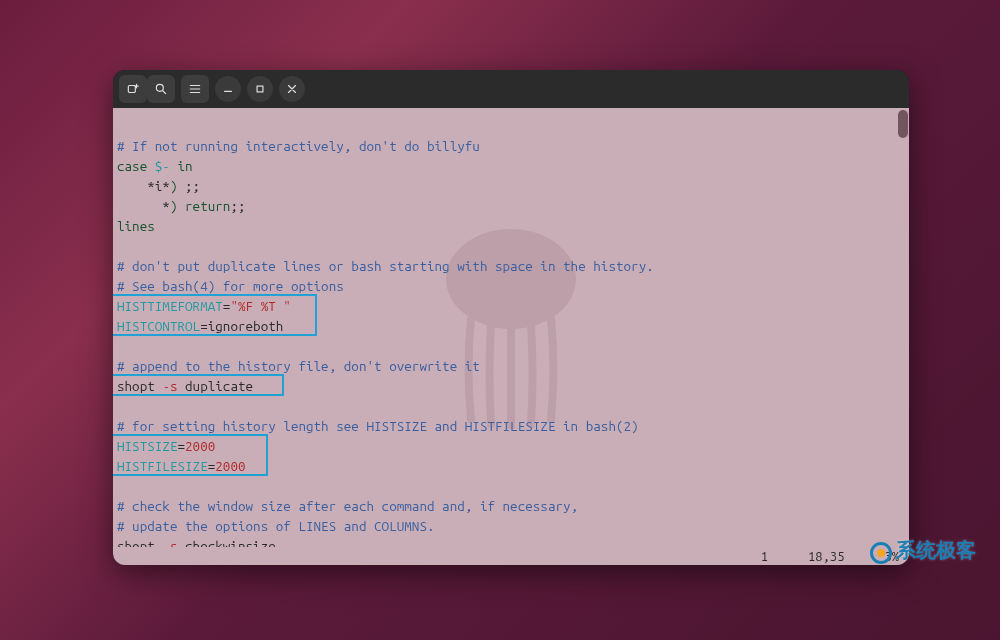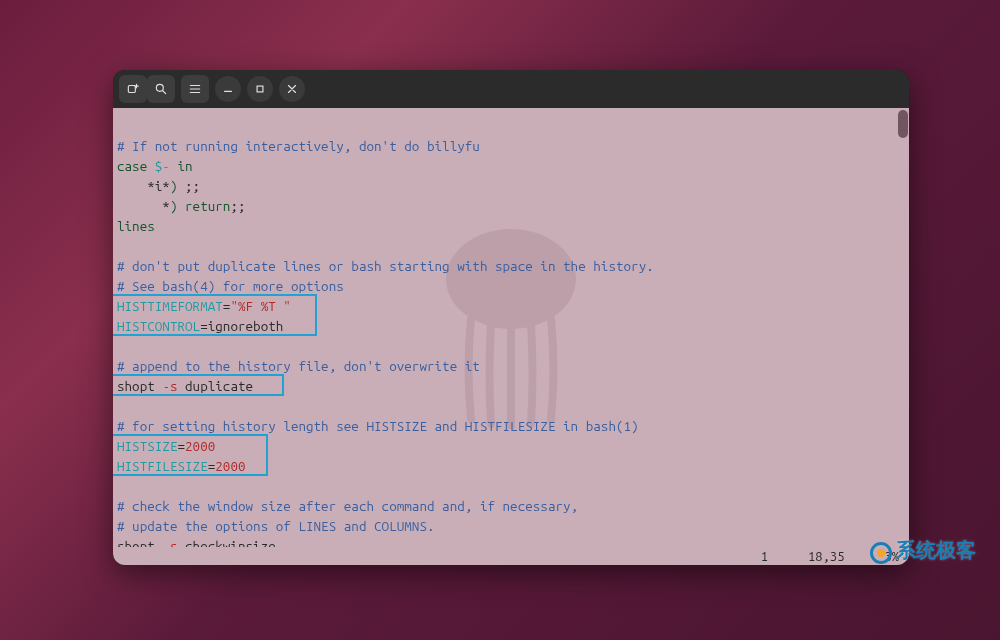--- a/index.html
+++ b/index.html
@@ -180,21 +180,21 @@
 <span class="keyword">lines</span>
 
 <span class="comment"># don't put duplicate lines or bash starting with space in the history.</span>
 <span class="comment"># See bash(4) for more options</span>
 <span class="var">HISTTIMEFORMAT</span><span>=</span><span class="str">"%F %T "</span>
 <span class="var">HISTCONTROL</span><span>=</span><span>ignoreboth</span>
 
 <span class="comment"># append to the history file, don't overwrite it</span>
 <span>shopt </span><span class="option">-s</span><span> duplicate</span>
 
-<span class="comment"># for setting history length see HISTSIZE and HISTFILESIZE in bash(1)</span>
+<span class="comment"># for setting history length see HISTSIZE and HISTFILESIZE in bash(2)</span>
 <span class="var">HISTSIZE</span><span>=</span><span class="num">2000</span>
 <span class="var">HISTFILESIZE</span><span>=</span><span class="num">2000</span>
 
 <span class="comment"># check the window size after each command and, if necessary,</span>
 <span class="comment"># update the options of LINES and COLUMNS.</span>
 <span>shopt </span><span class="option">-s</span><span> checkwinsize</span>
 </div>
 
     <div class="highlight-box" style="left:-5px; top:186px; width:209px; height:42px;"></div>
     <div class="highlight-box" style="left:-5px; top:266px; width:176px; height:22px;"></div>

